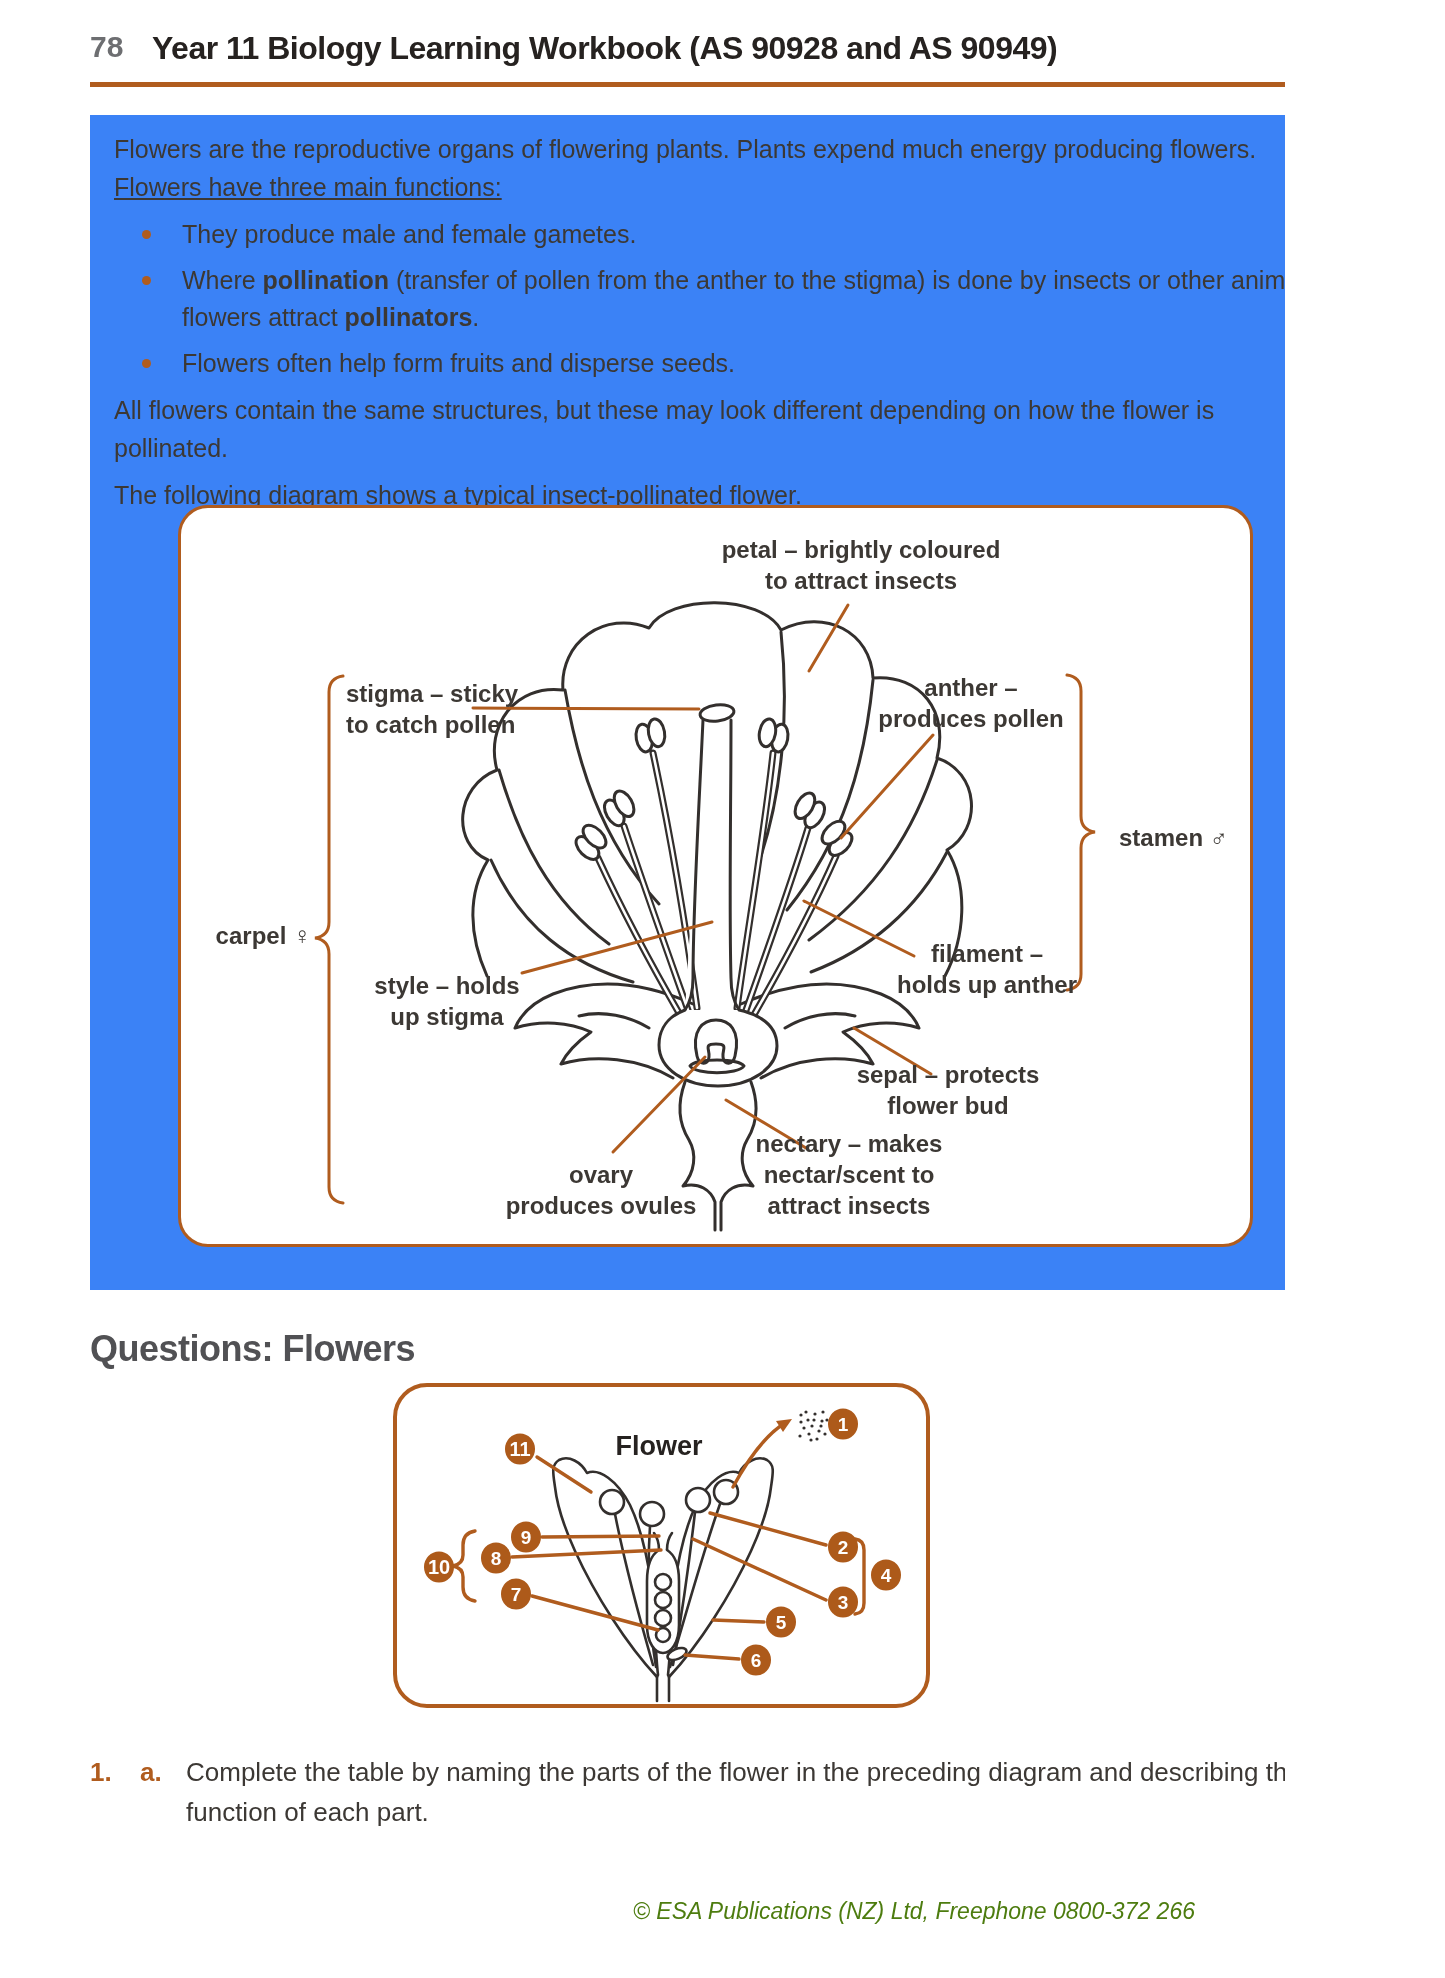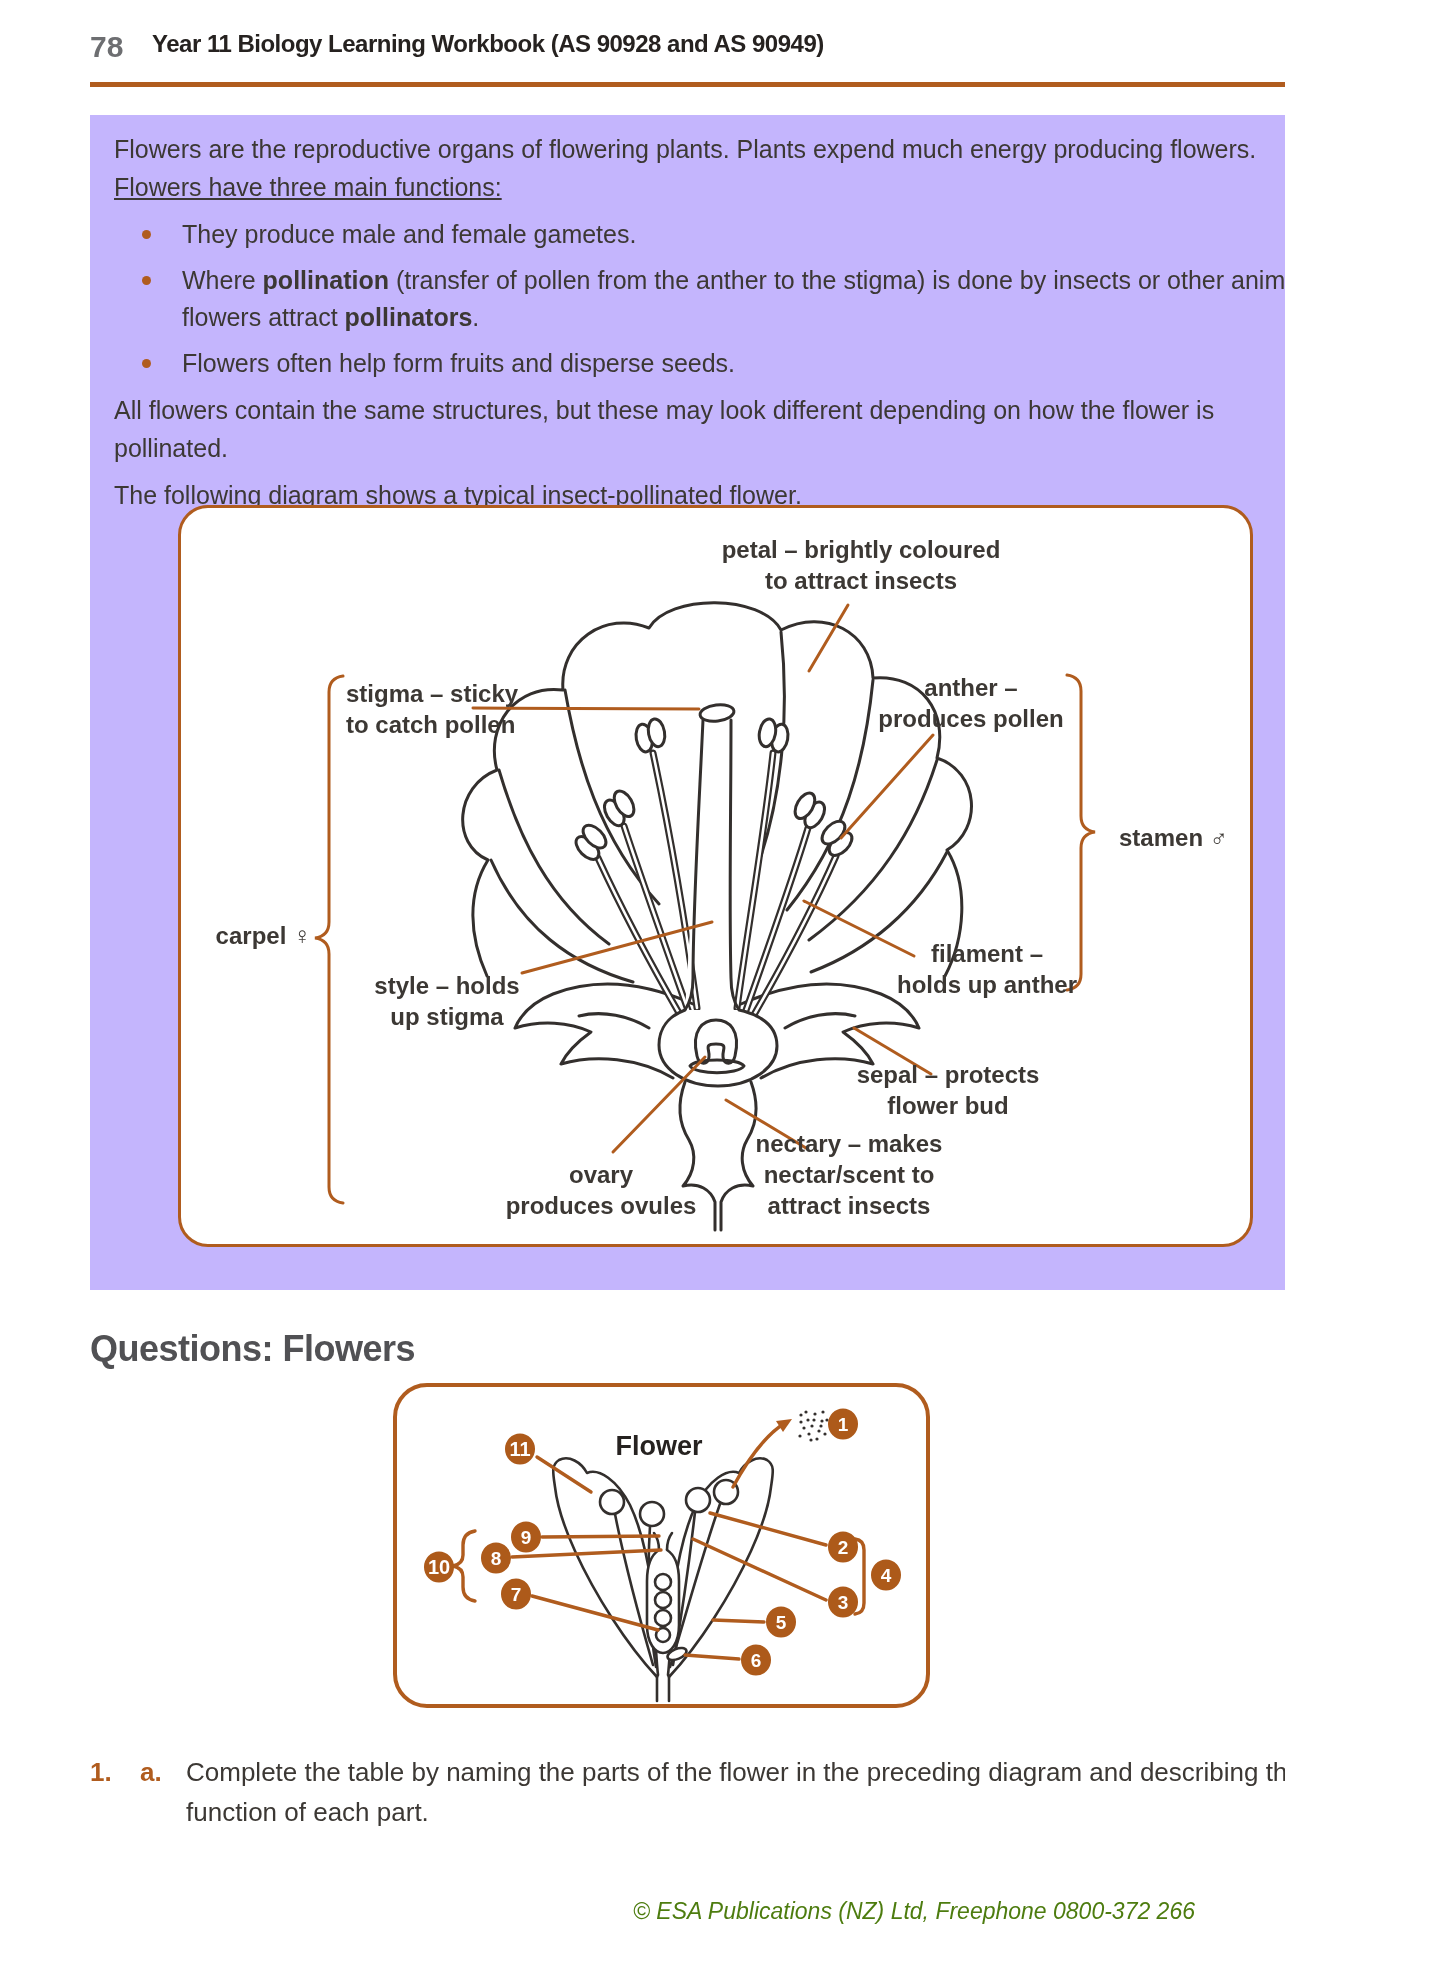--- a/index.html
+++ b/index.html
@@ -2,25 +2,25 @@
 <html><head>
 <meta charset="utf-8">
 <style>
   * { margin:0; padding:0; box-sizing:border-box; }
   html,body { background:#ffffff; }
   body { font-family:"Liberation Sans", sans-serif; color:#3c3834; }
   .page { position:relative; width:1285px; height:1978px; background:#fff; overflow:hidden; }
 
   
   .hdr-num { position:absolute; left:90px; top:30px; font-size:30px; font-weight:bold; color:#6d6e71; }
-  .hdr-title { position:absolute; left:152px; top:30px; font-size:24px; font-weight:bold; color:#262220; letter-spacing:-0.5px; }
+  .hdr-title { position:absolute; left:152px; top:30px; font-size:32px; font-weight:bold; color:#262220; letter-spacing:-0.5px; }
   .hdr-rule { position:absolute; left:90px; top:82px; width:1265px; height:5px; background:#b05c1e; }
 
   
-  .peach { position:absolute; left:90px; top:115px; width:1265px; height:1175px; background:#c4b5fd; }
+  .peach { position:absolute; left:90px; top:115px; width:1265px; height:1175px; background:#3b82f6; }
   .intro { padding:16px 24px 0 24px; font-size:25px; line-height:1.5; color:#3c3834; }
   .intro .para { margin-bottom:10px; }
   .intro ul { list-style:none; margin:2px 0 10px 0; }
   .intro li { position:relative; padding-left:68px; margin-bottom:8px; }
   .intro li::before { content:""; position:absolute; left:28px; top:14px; width:9px; height:9px; border-radius:50%; background:#b05c1e; }
   .b { font-weight:bold; }
 
   
   .wbox { position:absolute; left:88px; top:390px; width:1075px; height:742px; background:#ffffff; border:3px solid #b05c1e; border-radius:30px;font-weight:bold; }
   .wbox svg { position:absolute; left:0; top:0; }

